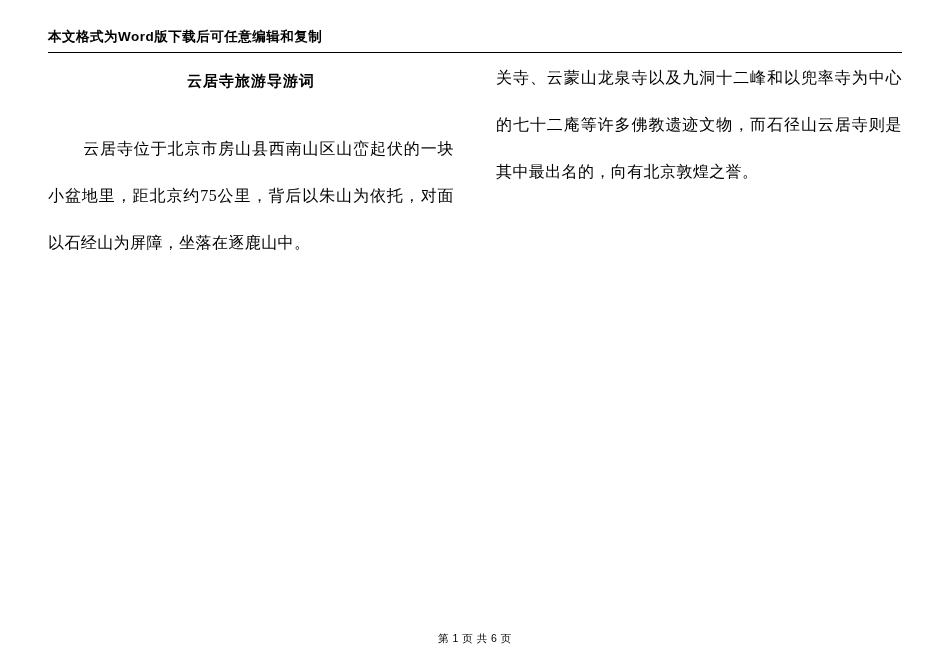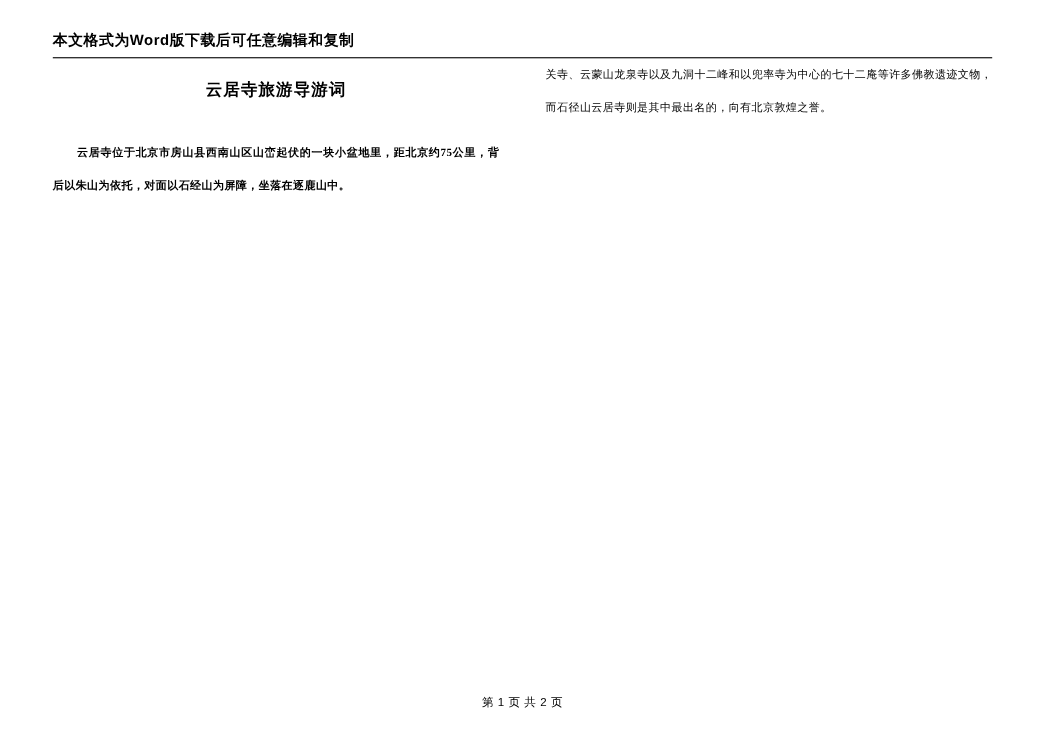--- a/index.html
+++ b/index.html
@@ -56,36 +56,35 @@
   }
   .doc-title {
     font-family: "Liberation Sans", "DejaVu Sans", sans-serif;
     font-weight: bold;
     font-size: 15px;
     text-align: center;
     margin: 18px 0 0 0;
     letter-spacing: 1px;
   }
   .para {
-    font-size: 10px;
+    font-size: 16px;
     line-height: 2.95;
     text-align: justify;
     text-justify: inter-ideograph;
     margin: 0;
     letter-spacing: 0.4px;
   }
   .col-left .para {
     margin-top: 34px;
   }
   .col-right .para {
     margin-top: 0;
   }
   .indent {
     text-indent: 2.2em;
-    font-weight: bold;
   }
   .footer {
     position: absolute;
     bottom: 26px;
     left: 0;
     width: 950px;
     text-align: center;
     font-size: 10.5px;
     font-family: "Liberation Sans", "DejaVu Sans", sans-serif;
     color: #000;
@@ -106,15 +105,15 @@
       <div class="doc-title">云居寺旅游导游词</div>
       <p class="para indent">云居寺位于北京市房山县西南山区山峦起伏的一块小盆地里，距北京约75公里，背后以朱山为依托，对面以石经山为屏障，坐落在逐鹿山中。</p>
     </div>
 
     <div class="col col-right">
       <p class="para">关寺、云蒙山龙泉寺以及九洞十二峰和以兜率寺为中心的七十二庵等许多佛教遗迹文物，而石径山云居寺则是其中最出名的，向有北京敦煌之誉。</p>
     </div>
 
   </div>
 
-  <div class="footer">第 1 页 共 2 页</div>
+  <div class="footer">第 1 页 共 6 页</div>
 
 </div>
 
 </body></html>

